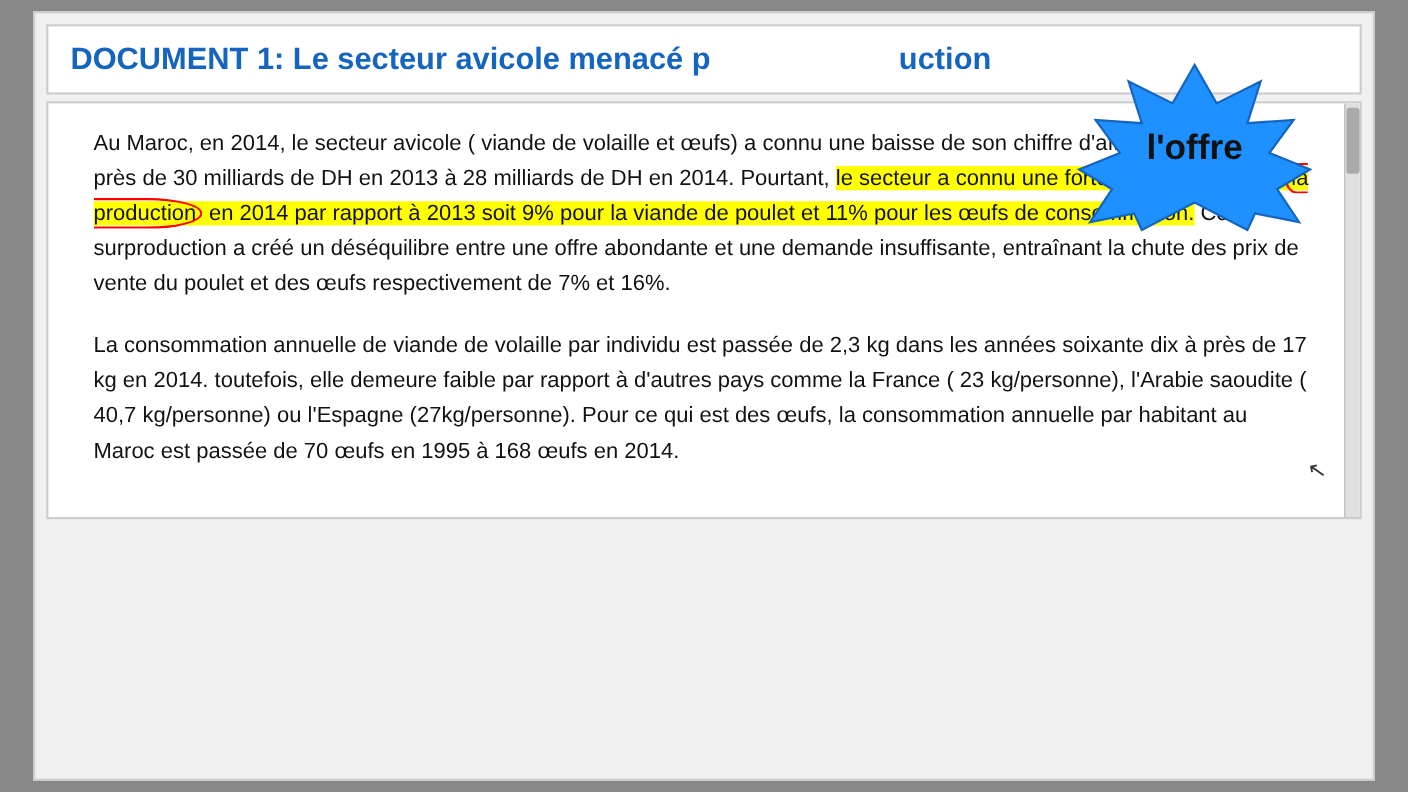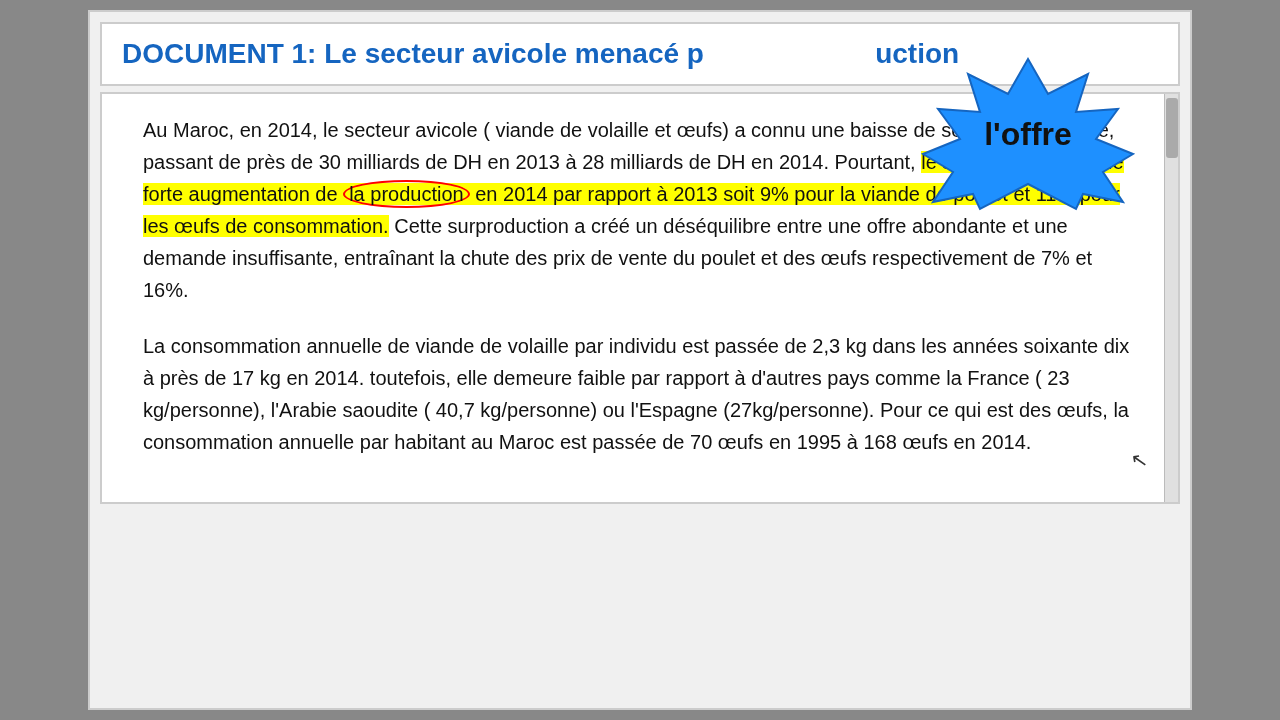--- a/index.html
+++ b/index.html
@@ -13,21 +13,21 @@
       height: 720px;
       background: #888;
       display: flex;
       align-items: center;
       justify-content: center;
       font-family: Arial, sans-serif;
       overflow: hidden;
     }
 
     .page-container {
-      width: 1104px;
+      width: 1220px;
       height: 700px;
       background: #f0f0f0;
       border: 2px solid #ccc;
       position: relative;
       padding: 10px;
     }
 
     .title-box {
       border: 2px solid #ccc;
       background: white;

